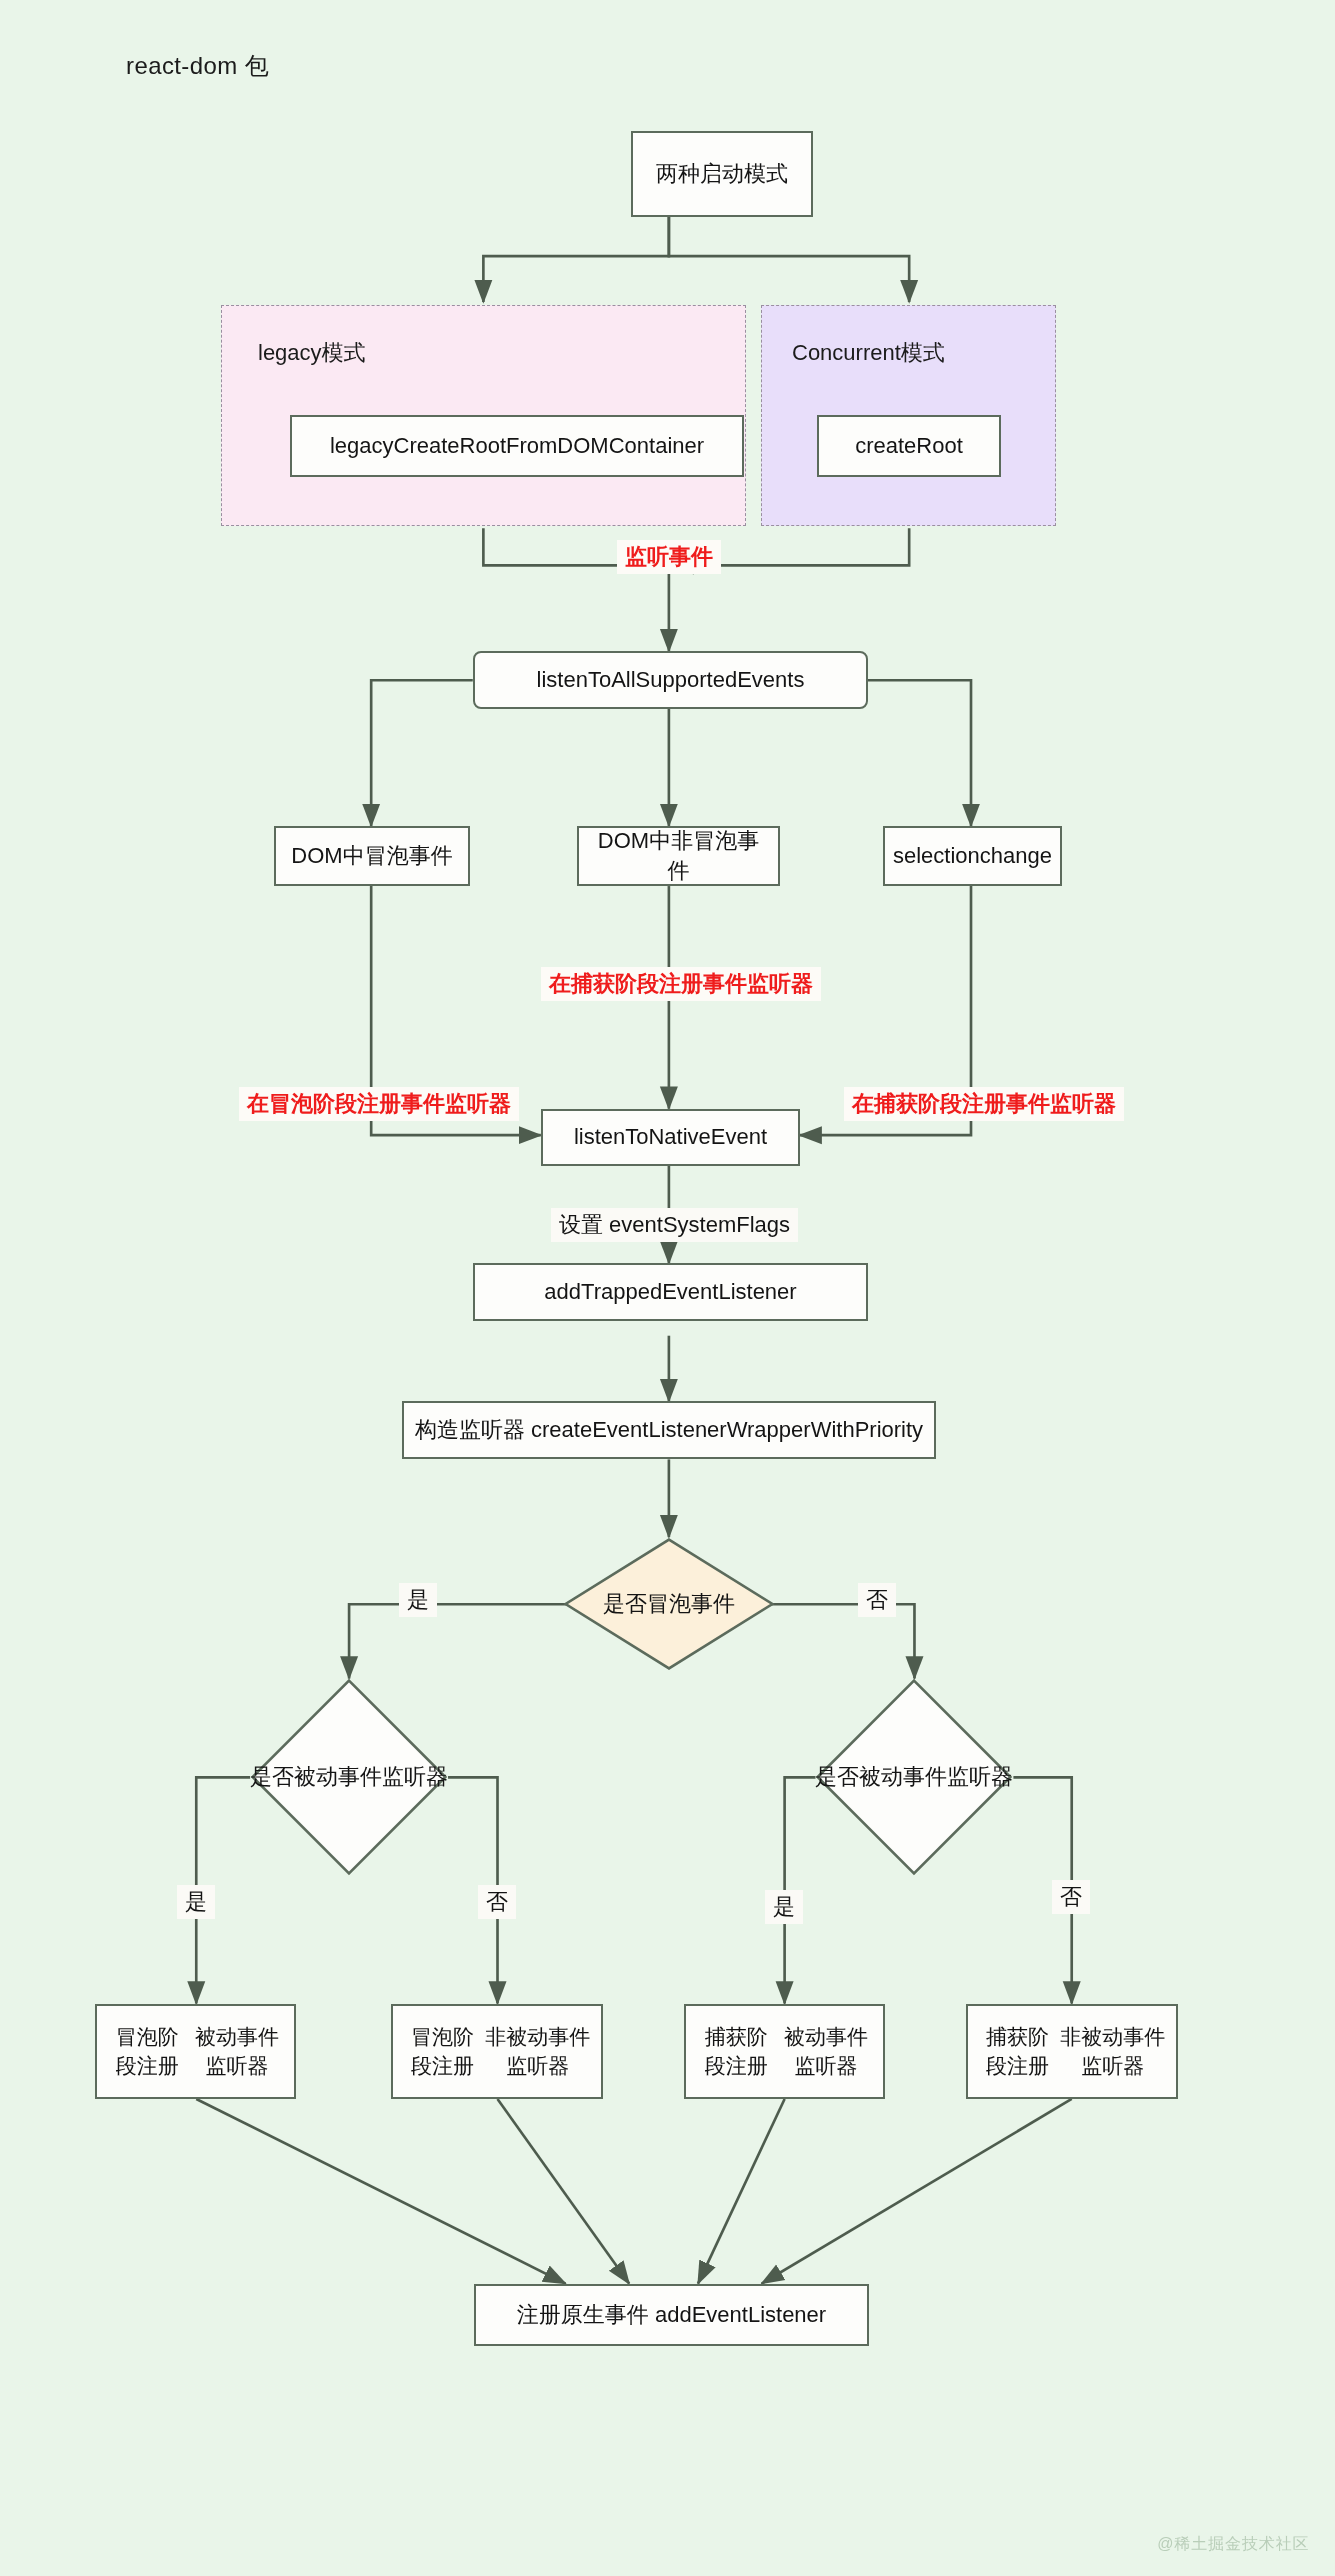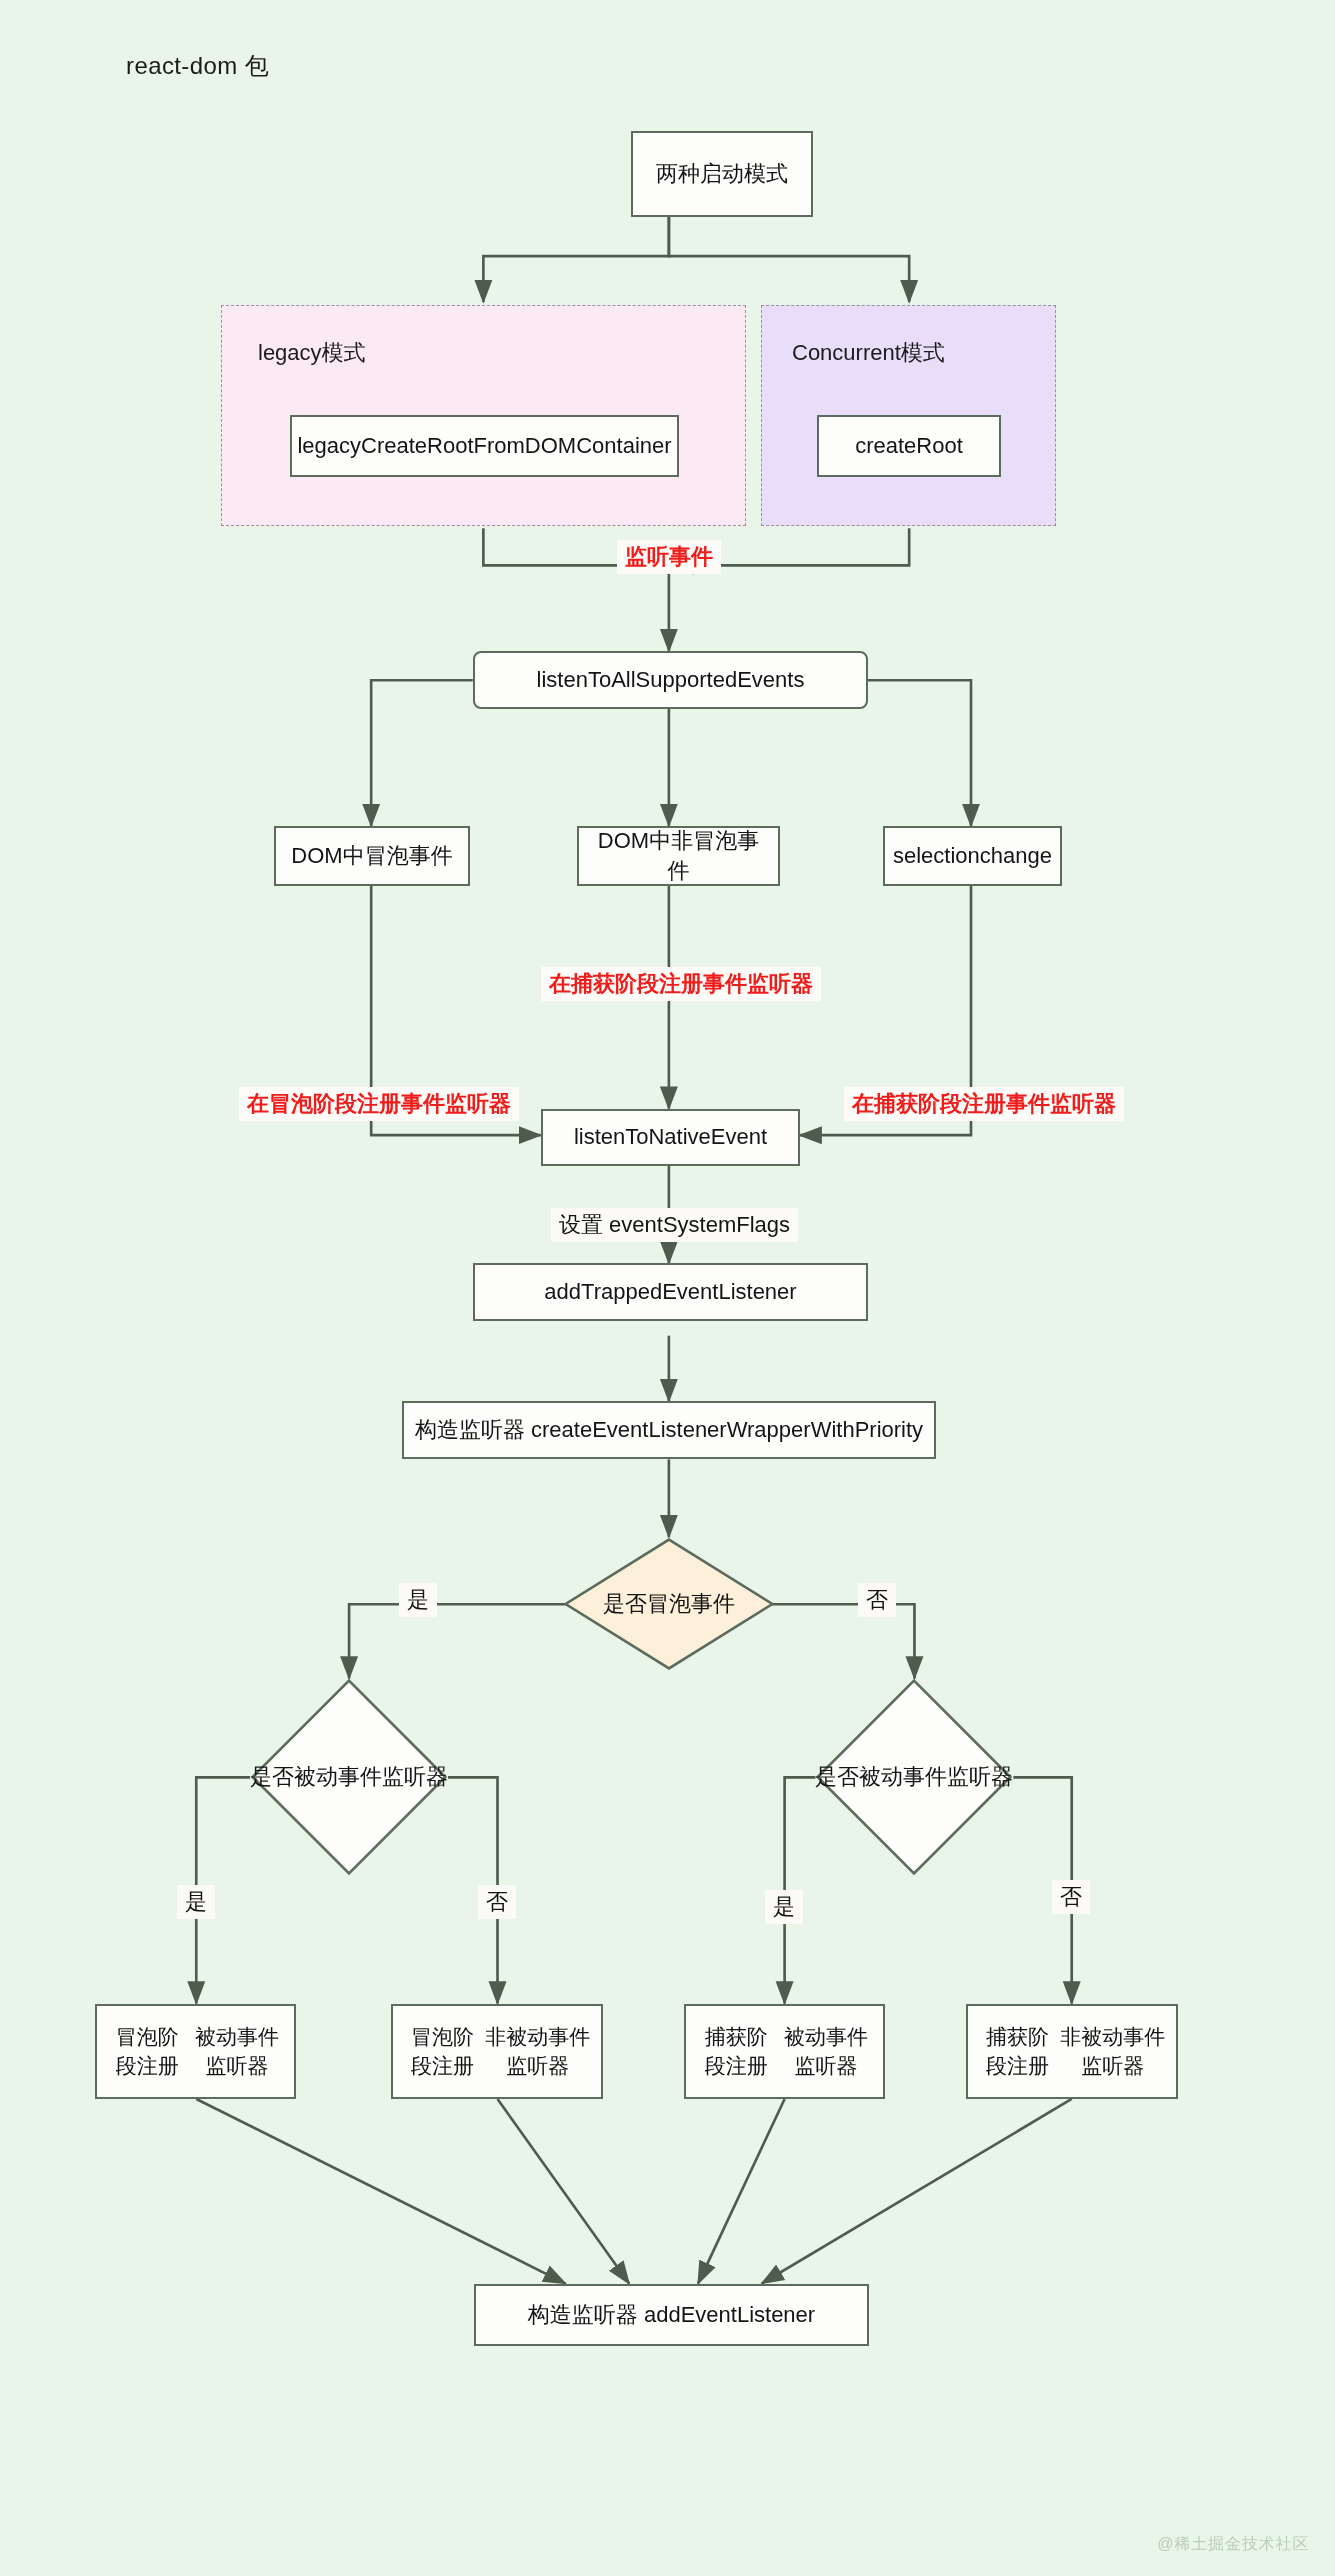--- a/index.html
+++ b/index.html
@@ -125,21 +125,21 @@
   <div class="diagram-title">react-dom 包</div>
 
   <div class="subgraph" id="sg-legacy"></div>
   <div class="subgraph-label" style="left:258px;top:338px;">legacy模式</div>
 
   <div class="subgraph" id="sg-concurrent"></div>
   <div class="subgraph-label" style="left:792px;top:338px;">Concurrent模式</div>
 
   <div class="node" style="left:631px;top:131px;width:182px;height:86px;">两种启动模式</div>
 
-  <div class="node" style="left:290px;top:415px;width:389px;height:62px;">legacyCreateRootFromDOMContainer</div>
+  <div class="node" style="left:290px;top:415px;width:454px;height:62px;">legacyCreateRootFromDOMContainer</div>
 
   <div class="node" style="left:817px;top:415px;width:184px;height:62px;">createRoot</div>
 
   <div class="node" style="left:473px;top:651px;width:395px;height:58px;border-radius:8px;">listenToAllSupportedEvents</div>
 
   <div class="node" style="left:274px;top:826px;width:196px;height:60px;">DOM中冒泡事件</div>
 
   <div class="node" style="left:577px;top:826px;width:203px;height:60px;">DOM中非冒泡事件</div>
 
   <div class="node" style="left:883px;top:826px;width:179px;height:60px;">selectionchange</div>
@@ -184,21 +184,21 @@
   <div class="node two-line" style="left:684px;top:2004px;width:201px;height:95px;">
     <span>捕获阶段注册</span>
     <span>被动事件监听器</span>
   </div>
 
   <div class="node two-line" style="left:966px;top:2004px;width:212px;height:95px;">
     <span>捕获阶段注册</span>
     <span>非被动事件监听器</span>
   </div>
 
-  <div class="node" style="left:474px;top:2284px;width:395px;height:62px;">构造监听器  addEventListener</div>
+  <div class="node" style="left:474px;top:2284px;width:395px;height:62px;">注册原生事件  addEventListener</div>
 
   <div class="elabel red" style="left:617px;top:540px;">监听事件</div>
 
   <div class="elabel red" style="left:541px;top:967px;">在捕获阶段注册事件监听器</div>
 
   <div class="elabel red" style="left:239px;top:1087px;">在冒泡阶段注册事件监听器</div>
 
   <div class="elabel red" style="left:844px;top:1087px;">在捕获阶段注册事件监听器</div>
 
   <div class="elabel plain" style="left:551px;top:1208px;">设置 eventSystemFlags</div>

